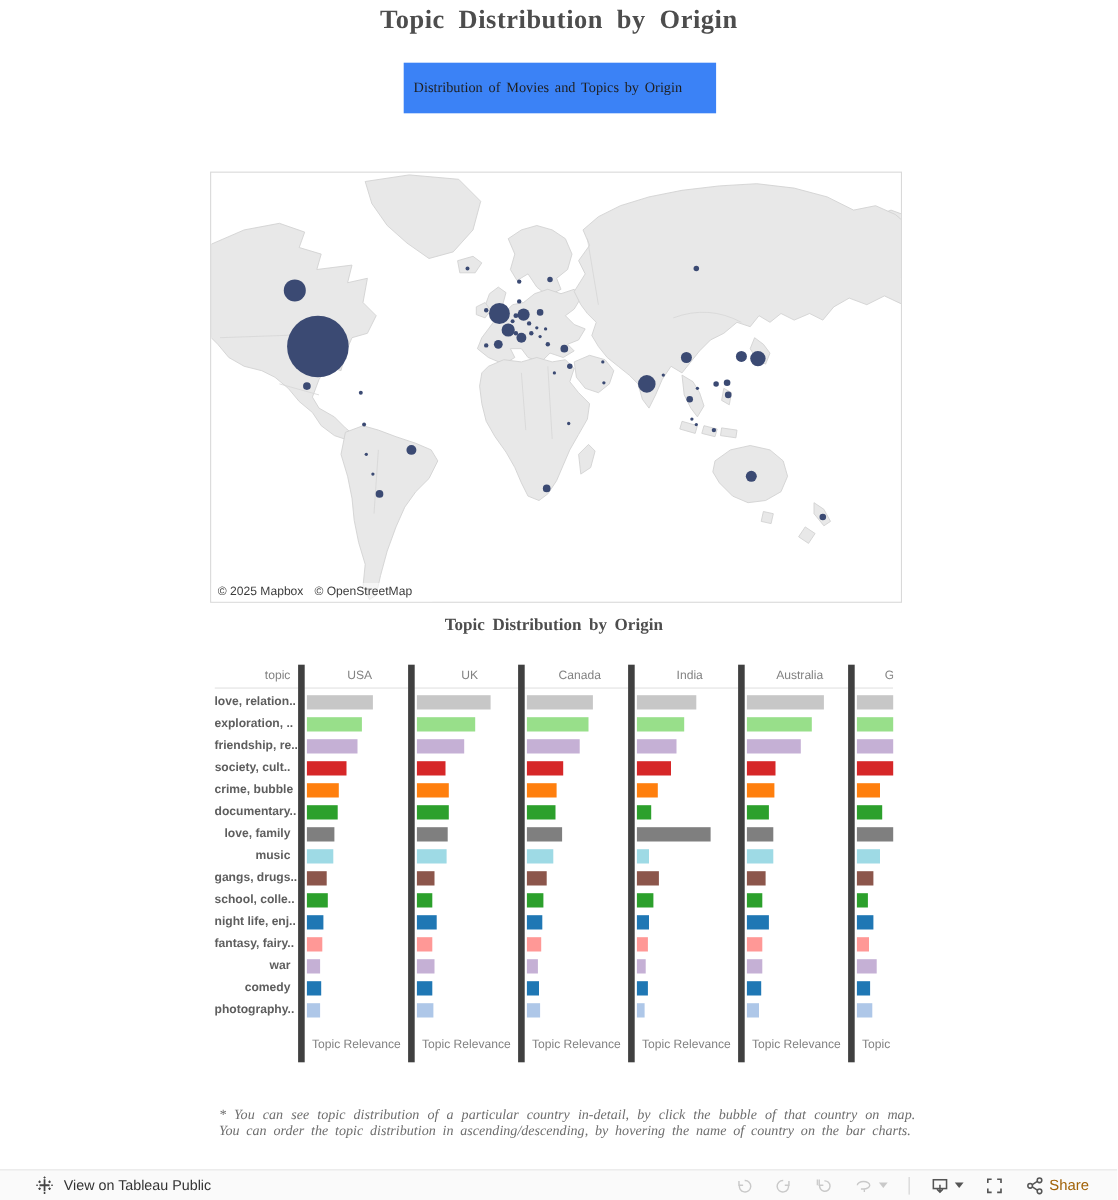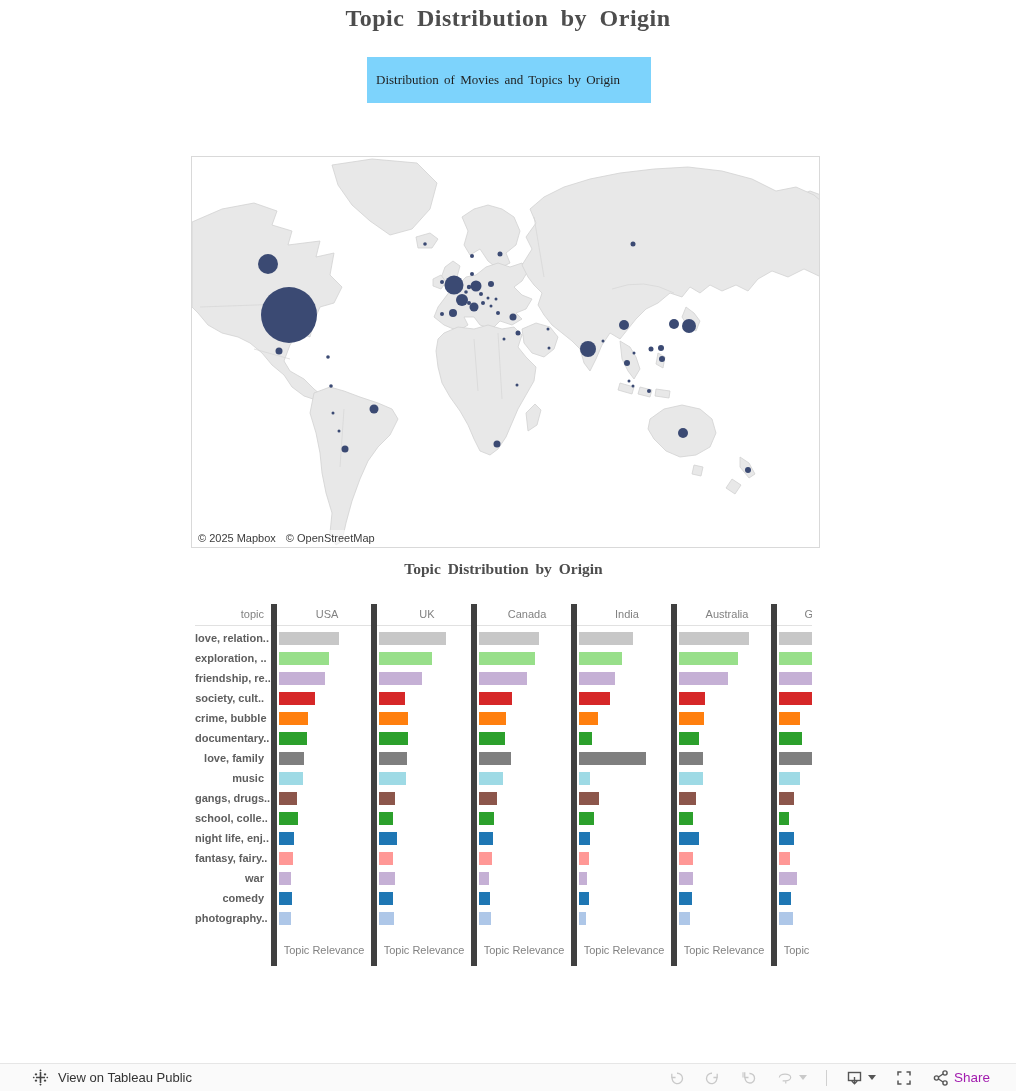--- a/index.html
+++ b/index.html
@@ -2,21 +2,21 @@
 <html><head>
 <meta charset="utf-8">
 <style>
   html,body{margin:0;padding:0;background:#ffffff;}
   .page{position:relative;width:1016px;height:1091px;background:#ffffff;overflow:hidden;
         font-family:"Liberation Sans",sans-serif;}
   
   .main-title{position:absolute;top:5px;left:0;width:1016px;text-align:center;
     font-family:"Liberation Serif",serif;font-weight:bold;font-size:24px;color:#4d4d4d;
     word-spacing:6px;letter-spacing:.5px;}
-  .subtitle-box{position:absolute;left:367px;top:57px;width:284px;height:46px;background:#7dd3fc;
+  .subtitle-box{position:absolute;left:367px;top:57px;width:284px;height:46px;background:#3b82f6;
     display:flex;align-items:center;}
   .subtitle-box span{font-family:"Liberation Serif",serif;font-size:13px;color:#1f1f1f;
     padding-left:9px;word-spacing:2px;}
   .section-heading{position:absolute;text-align:center;font-family:"Liberation Serif",serif;
     font-weight:bold;font-size:15.5px;color:#4d4d4d;word-spacing:3px;}
   #map-heading{left:191px;width:629px;top:134px;}
   #chart-heading{left:195px;width:617px;top:560px;}
   
   .map-frame{position:absolute;left:191px;top:156px;width:629px;height:392px;
     border:1px solid #d9d9d9;background:#ffffff;box-sizing:border-box;overflow:hidden;}
@@ -43,21 +43,21 @@
   .toolbar{position:absolute;left:0;top:1063px;width:1016px;height:28px;background:#fafafa;
     border-top:1px solid #e6e6e6;box-sizing:border-box;display:flex;align-items:center;}
   .tb-left{display:flex;align-items:center;gap:9px;margin-left:32px;}
   .tb-left .label{font-size:13px;color:#333333;}
   .tb-right{position:absolute;right:26px;display:flex;align-items:center;gap:19px;}
   .tb-btn{display:flex;align-items:center;gap:4px;background:none;border:none;padding:0;cursor:pointer;}
   .tb-btn svg{display:block;}
   .disabled{color:#c9c9c9;}
   .enabled{color:#555555;}
   .tb-divider{width:1px;height:16px;background:#d0d0d0;}
-  .share-label{font-size:13.5px;color:#a21caf;}
+  .share-label{font-size:13.5px;color:#a16207;}
   .caret{width:0;height:0;border-left:4px solid transparent;border-right:4px solid transparent;
     border-top:5px solid currentColor;}
 </style>
 </head>
 <body>
 
 <div class="page">
 
   <div class="main-title">Topic Distribution by Origin</div>
 
@@ -309,20 +309,21 @@
         <div class="bar" style="left: 2px; top: 207.5px; width: 10px; background: rgb(44, 160, 44);"></div>
         <div class="bar" style="left: 2px; top: 227.5px; width: 15px; background: rgb(31, 119, 180);"></div>
         <div class="bar" style="left: 2px; top: 247.5px; width: 11px; background: rgb(255, 152, 150);"></div>
         <div class="bar" style="left: 2px; top: 267.5px; width: 18px; background: rgb(197, 176, 213);"></div>
         <div class="bar" style="left: 2px; top: 287.5px; width: 12px; background: rgb(31, 119, 180);"></div>
         <div class="bar" style="left: 2px; top: 307.5px; width: 14px; background: rgb(174, 199, 232);"></div>
         <div class="axis-label">Topic Relevance</div>
       </div>
     </div>
 
+  <div class="footnote">* You can see topic distribution of a particular country in-detail, by click the bubble of that country on map. You can order the topic distribution in ascending/descending, by hovering the name of country on the bar charts.</div>
 
   <div class="toolbar">
     <div class="tb-left">
       <svg width="17" height="17" viewBox="0 0 18 18">
         <g stroke="#444444" fill="none">
           <path d="M9,3.2 V14.8 M4.2,9 H13.8" stroke-width="1.7"></path>
           <path d="M9,0.6 V2.4 M8,1.5 H10" stroke-width="1"></path>
           <path d="M9,15.6 V17.4 M8,16.5 H10" stroke-width="1"></path>
           <path d="M1,9 H2.6 M1.8,8.2 V9.8" stroke-width="1"></path>
           <path d="M15.4,9 H17 M16.2,8.2 V9.8" stroke-width="1"></path>

